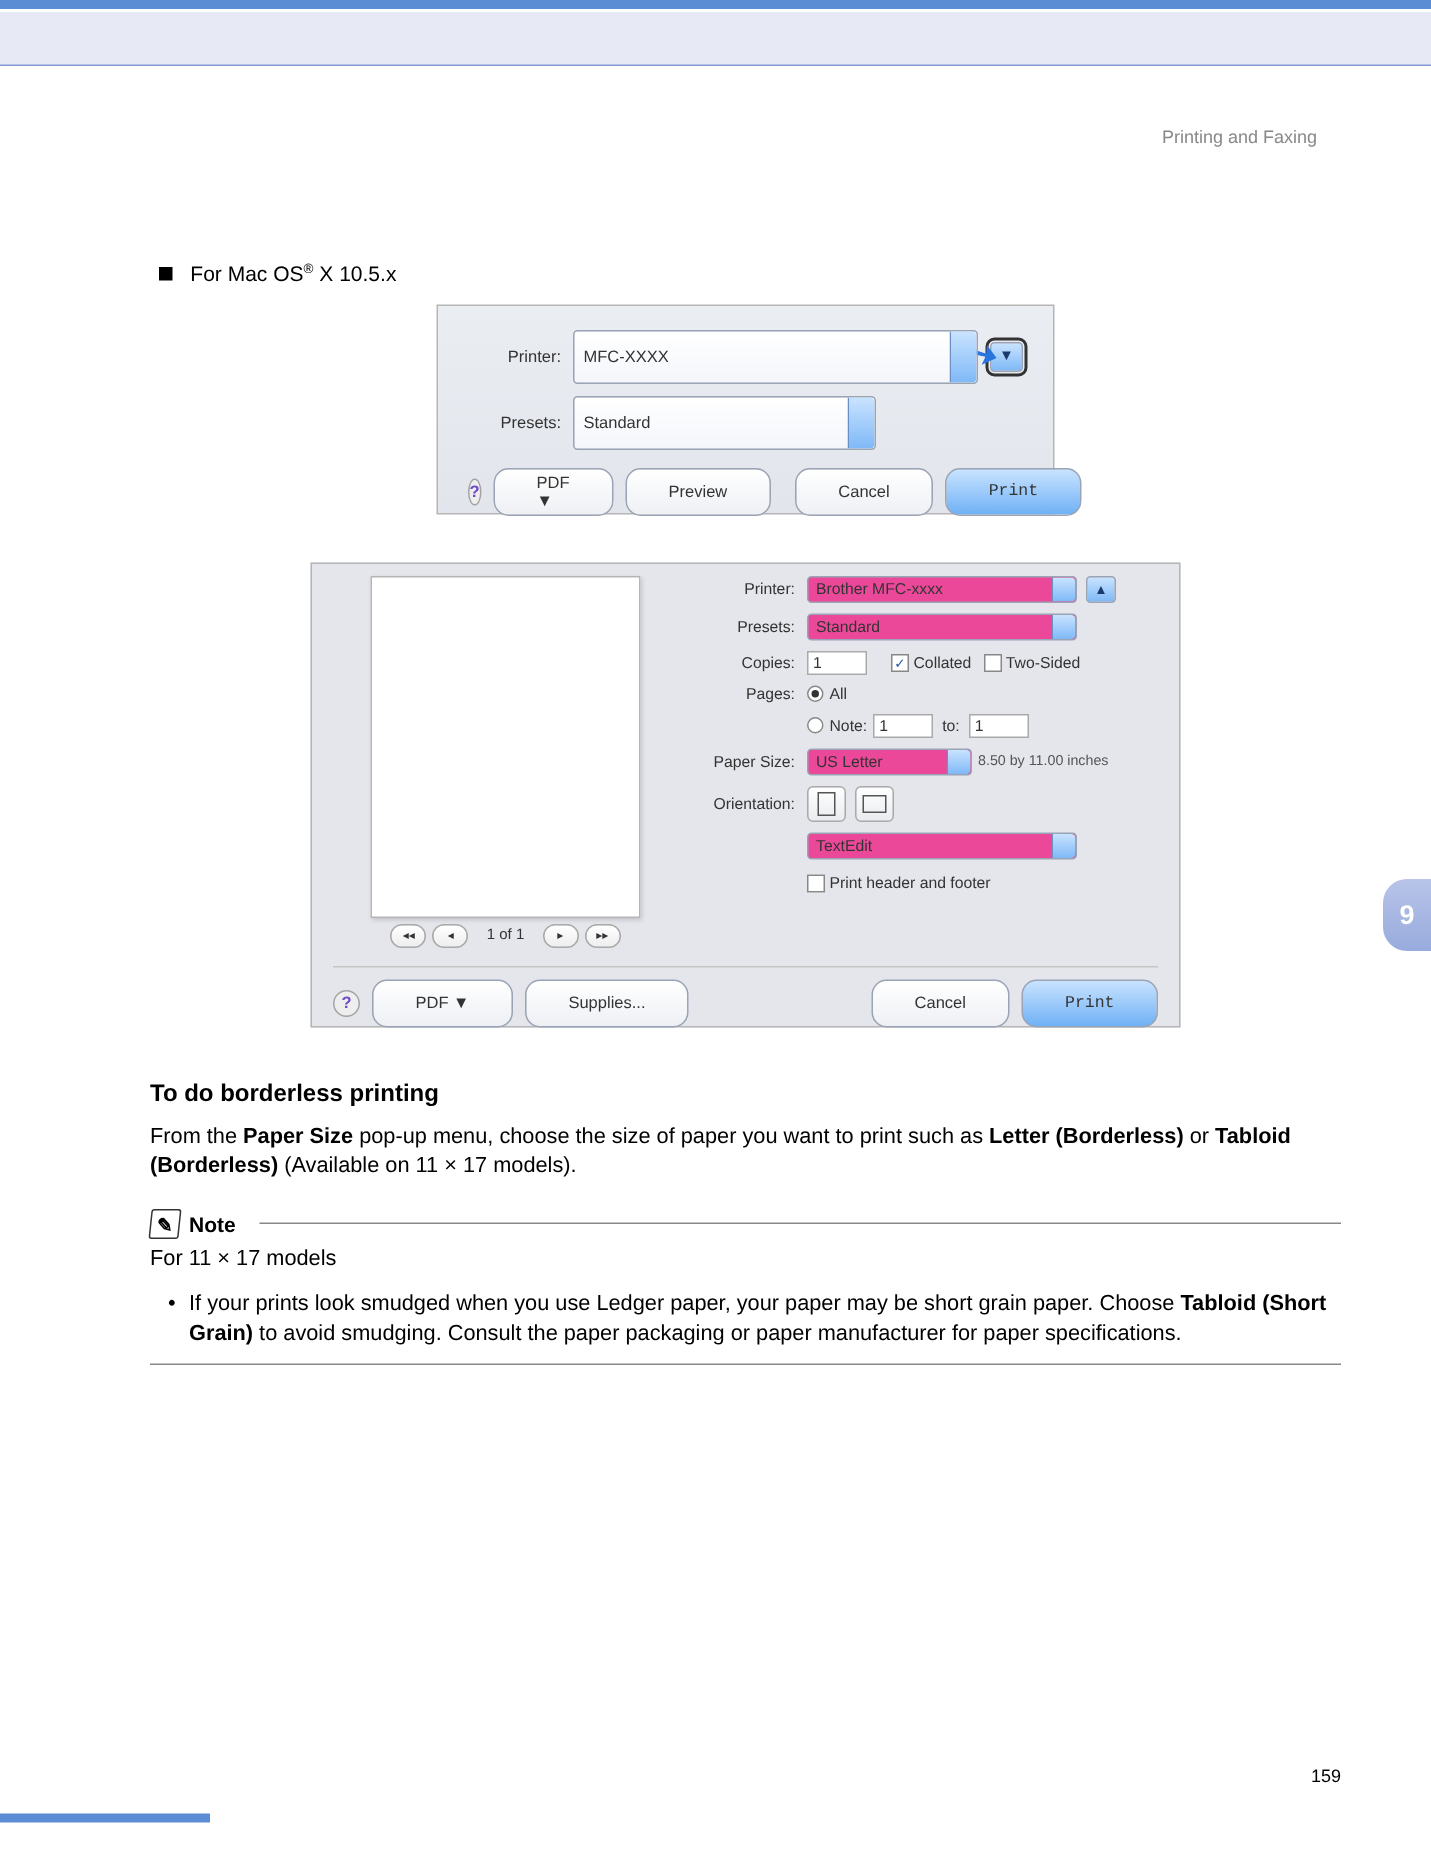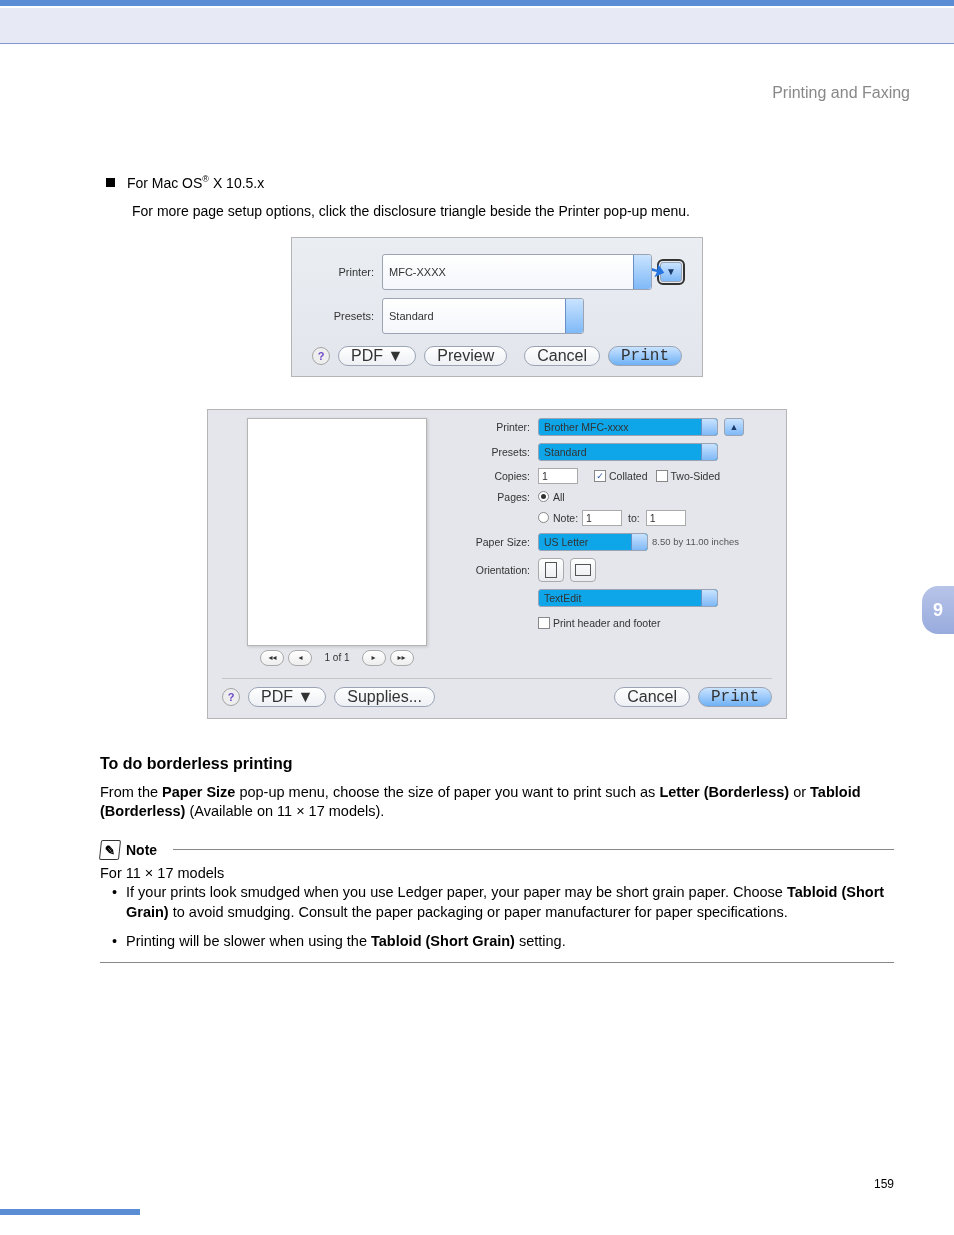--- a/index.html
+++ b/index.html
@@ -10,22 +10,22 @@
     background: #fff;
     width: 954px;
     height: 1235px;
     position: relative;
   }
   .top-stripe { width: 100%; height: 6px; background: #5a8dd4; }
   .top-purple { width: 100%; height: 36px; background: #e7e9f4; margin-top: 2px; border-bottom: 1px solid #8499d4; }
   .header-right {
     position: absolute;
     top: 84px;
-    right: 44px;
-    font-size: 16px;
+    right: 76px;
+    font-size: 12px;
     color: #888;
   }
   .content {
     padding: 130px 60px 0 100px;
   }
   .bullet-line {
     margin-left: 6px;
     margin-bottom: 12px;
   }
   .bullet-line .sq { display:inline-block; width:9px; height:9px; background:#000; margin-right:8px; position:relative; top:-1px;}
@@ -69,23 +69,23 @@
     transform: rotate(-30deg);
   }
   .s1-bottom { display:flex; align-items:center; margin-top:12px; gap:8px; }
   .help-circle {
     width:18px; height:18px; border-radius:50%;
     border:1px solid #a4a4a4; background:#eee;
     display:flex; align-items:center; justify-content:center;
     font-size:11px; color:#6d4ac7; font-weight:bold;
   }
   .aqua-btn {
-    height:20px; border:1px solid #9aa4b5; border-radius:10px;
+    height:32px; border:1px solid #9aa4b5; border-radius:10px;
     background: linear-gradient(#fff,#eef0f4);
-    padding: 0 12px; font-size:16px; color:#333;
+    padding: 0 28px; font-size:11px; color:#333;
     display:flex; align-items:center;
   }
   .aqua-btn.primary { background: linear-gradient(#c9e3ff,#6fb1f5); font-family: Liberation Mono, monospace; }
   .spacer { flex:1; }
   
   .shot2 {
     width: 580px; height: 310px;
     margin: 0 auto 36px auto;
     border: 1px solid #b5b5b5;
     background: #e4e6eb;
@@ -107,21 +107,21 @@
   .navbtn {
     width:24px; height:16px; border:1px solid #aaa; border-radius:8px;
     background: linear-gradient(#fff,#eee); font-size:8px;
     display:flex; align-items:center; justify-content:center;
   }
   .s2-form { flex:1; padding-left:6px; }
   .s2-row { display:flex; align-items:center; margin-bottom:7px; }
   .s2-lbl { width:80px; text-align:right; padding-right:8px; }
   .sel2 {
     height:18px; border:1px solid #9aa4b5; border-radius:3px;
-    background:#0ea5e9; padding:0 5px; display:flex; align-items:center;
+    background:#ec4899; padding:0 5px; display:flex; align-items:center;
     position:relative;
   }
   .sel2 .stp { position:absolute; right:0; top:0; width:16px; height:100%;
     background: linear-gradient(#c9e3ff,#7fb9f7); border-left:1px solid #6a8fc5;
     border-radius:0 3px 3px 0; }
   .tiny-input { width:40px; height:16px; border:1px solid #aaa; background:#fff; padding:0 3px; display:flex; align-items:center; }
   .cb { width:12px; height:12px; border:1px solid #888; background:#fff; display:inline-flex; align-items:center; justify-content:center; font-size:9px; color:#2a55a8; margin-right:3px; }
   .cb.checked::after { content:"✓"; }
   .radio { width:11px; height:11px; border:1px solid #888; border-radius:50%; background:#fff; display:inline-flex; align-items:center; justify-content:center; margin-right:4px;}
   .radio.on::after { content:""; width:5px; height:5px; border-radius:50%; background:#333; }
@@ -136,21 +136,21 @@
     display:flex; align-items:center; gap:8px;
     border-top: 1px solid #c5c5c5; padding-top:8px; margin-top:4px;
   }
   
   .h3 { font-weight:bold; font-size:16px; margin-bottom:10px; }
   .para { font-size:14.5px; line-height:1.35; margin-bottom:18px; }
   .note-head { display:flex; align-items:center; gap:6px; font-weight:bold; margin-bottom:4px; }
   .note-icon { width:20px; height:20px; border:1.5px solid #333; border-radius:2px; display:flex; align-items:center; justify-content:center; font-size:13px; transform: skewX(-6deg); }
   .note-rule { flex:1; border-top:1px solid #888; margin-left:10px; }
   .note-body { font-size:14.5px; line-height:1.35; }
-  ul.note-list { list-style: none; margin-left: 12px; }
+  ul.note-list { list-style: none; margin-left: 12px; margin-top: 11px; }
   ul.note-list li { position:relative; padding-left:14px; margin-bottom:10px; font-size:14.5px; line-height:1.35; }
   ul.note-list li::before { content:"•"; position:absolute; left:0; top:0; }
   .note-end-rule { border-top:1px solid #888; margin-top:4px; }
   
   .side-tab {
     position:absolute; right:0; top:586px;
     width:32px; height:48px;
     background: linear-gradient(180deg,#b8c4e9,#98abdd);
     border-radius: 16px 0 0 16px;
     display:flex; align-items:center; justify-content:center;
@@ -172,21 +172,20 @@
 <div class="top-purple"></div>
 
 <div class="header-right">Printing and Faxing</div>
 
 <div class="content">
 
   <div class="bullet-line">
     <span class="sq"></span>
     <span>For Mac OS</span><sup>®</sup><span> X 10.5.x</span>
   </div>
-  <div class="sub-line">For more page setup options, click the disclosure triangle beside the Printer pop-up menu.</div>
 
   <div class="shot1">
     <div class="arrow-callout">➘</div>
     <div class="s1-row">
       <div class="s1-label">Printer:</div>
       <div class="aqua-select">
         <span>MFC-XXXX</span>
         <div class="stepper"></div>
       </div>
       <div class="disclosure-btn">
@@ -311,23 +310,20 @@
   <div class="note-head">
     <div class="note-icon">✎</div>
     <span>Note</span>
     <div class="note-rule"></div>
   </div>
   <div class="note-body">For 11 × 17 models</div>
   <ul class="note-list">
     <li>
       <span>If your prints look smudged when you use Ledger paper, your paper may be short grain paper. Choose </span><b>Tabloid (Short Grain)</b><span> to avoid smudging. Consult the paper packaging or paper manufacturer for paper specifications.</span>
     </li>
-    <li>
-      <span>Printing will be slower when using the </span><b>Tabloid (Short Grain)</b><span> setting.</span>
-    </li>
   </ul>
   <div class="note-end-rule"></div>
 
 </div>
 
 <div class="side-tab">9</div>
 <div class="page-num">159</div>
 <div class="footer-bar"></div>
 
 </body></html>

